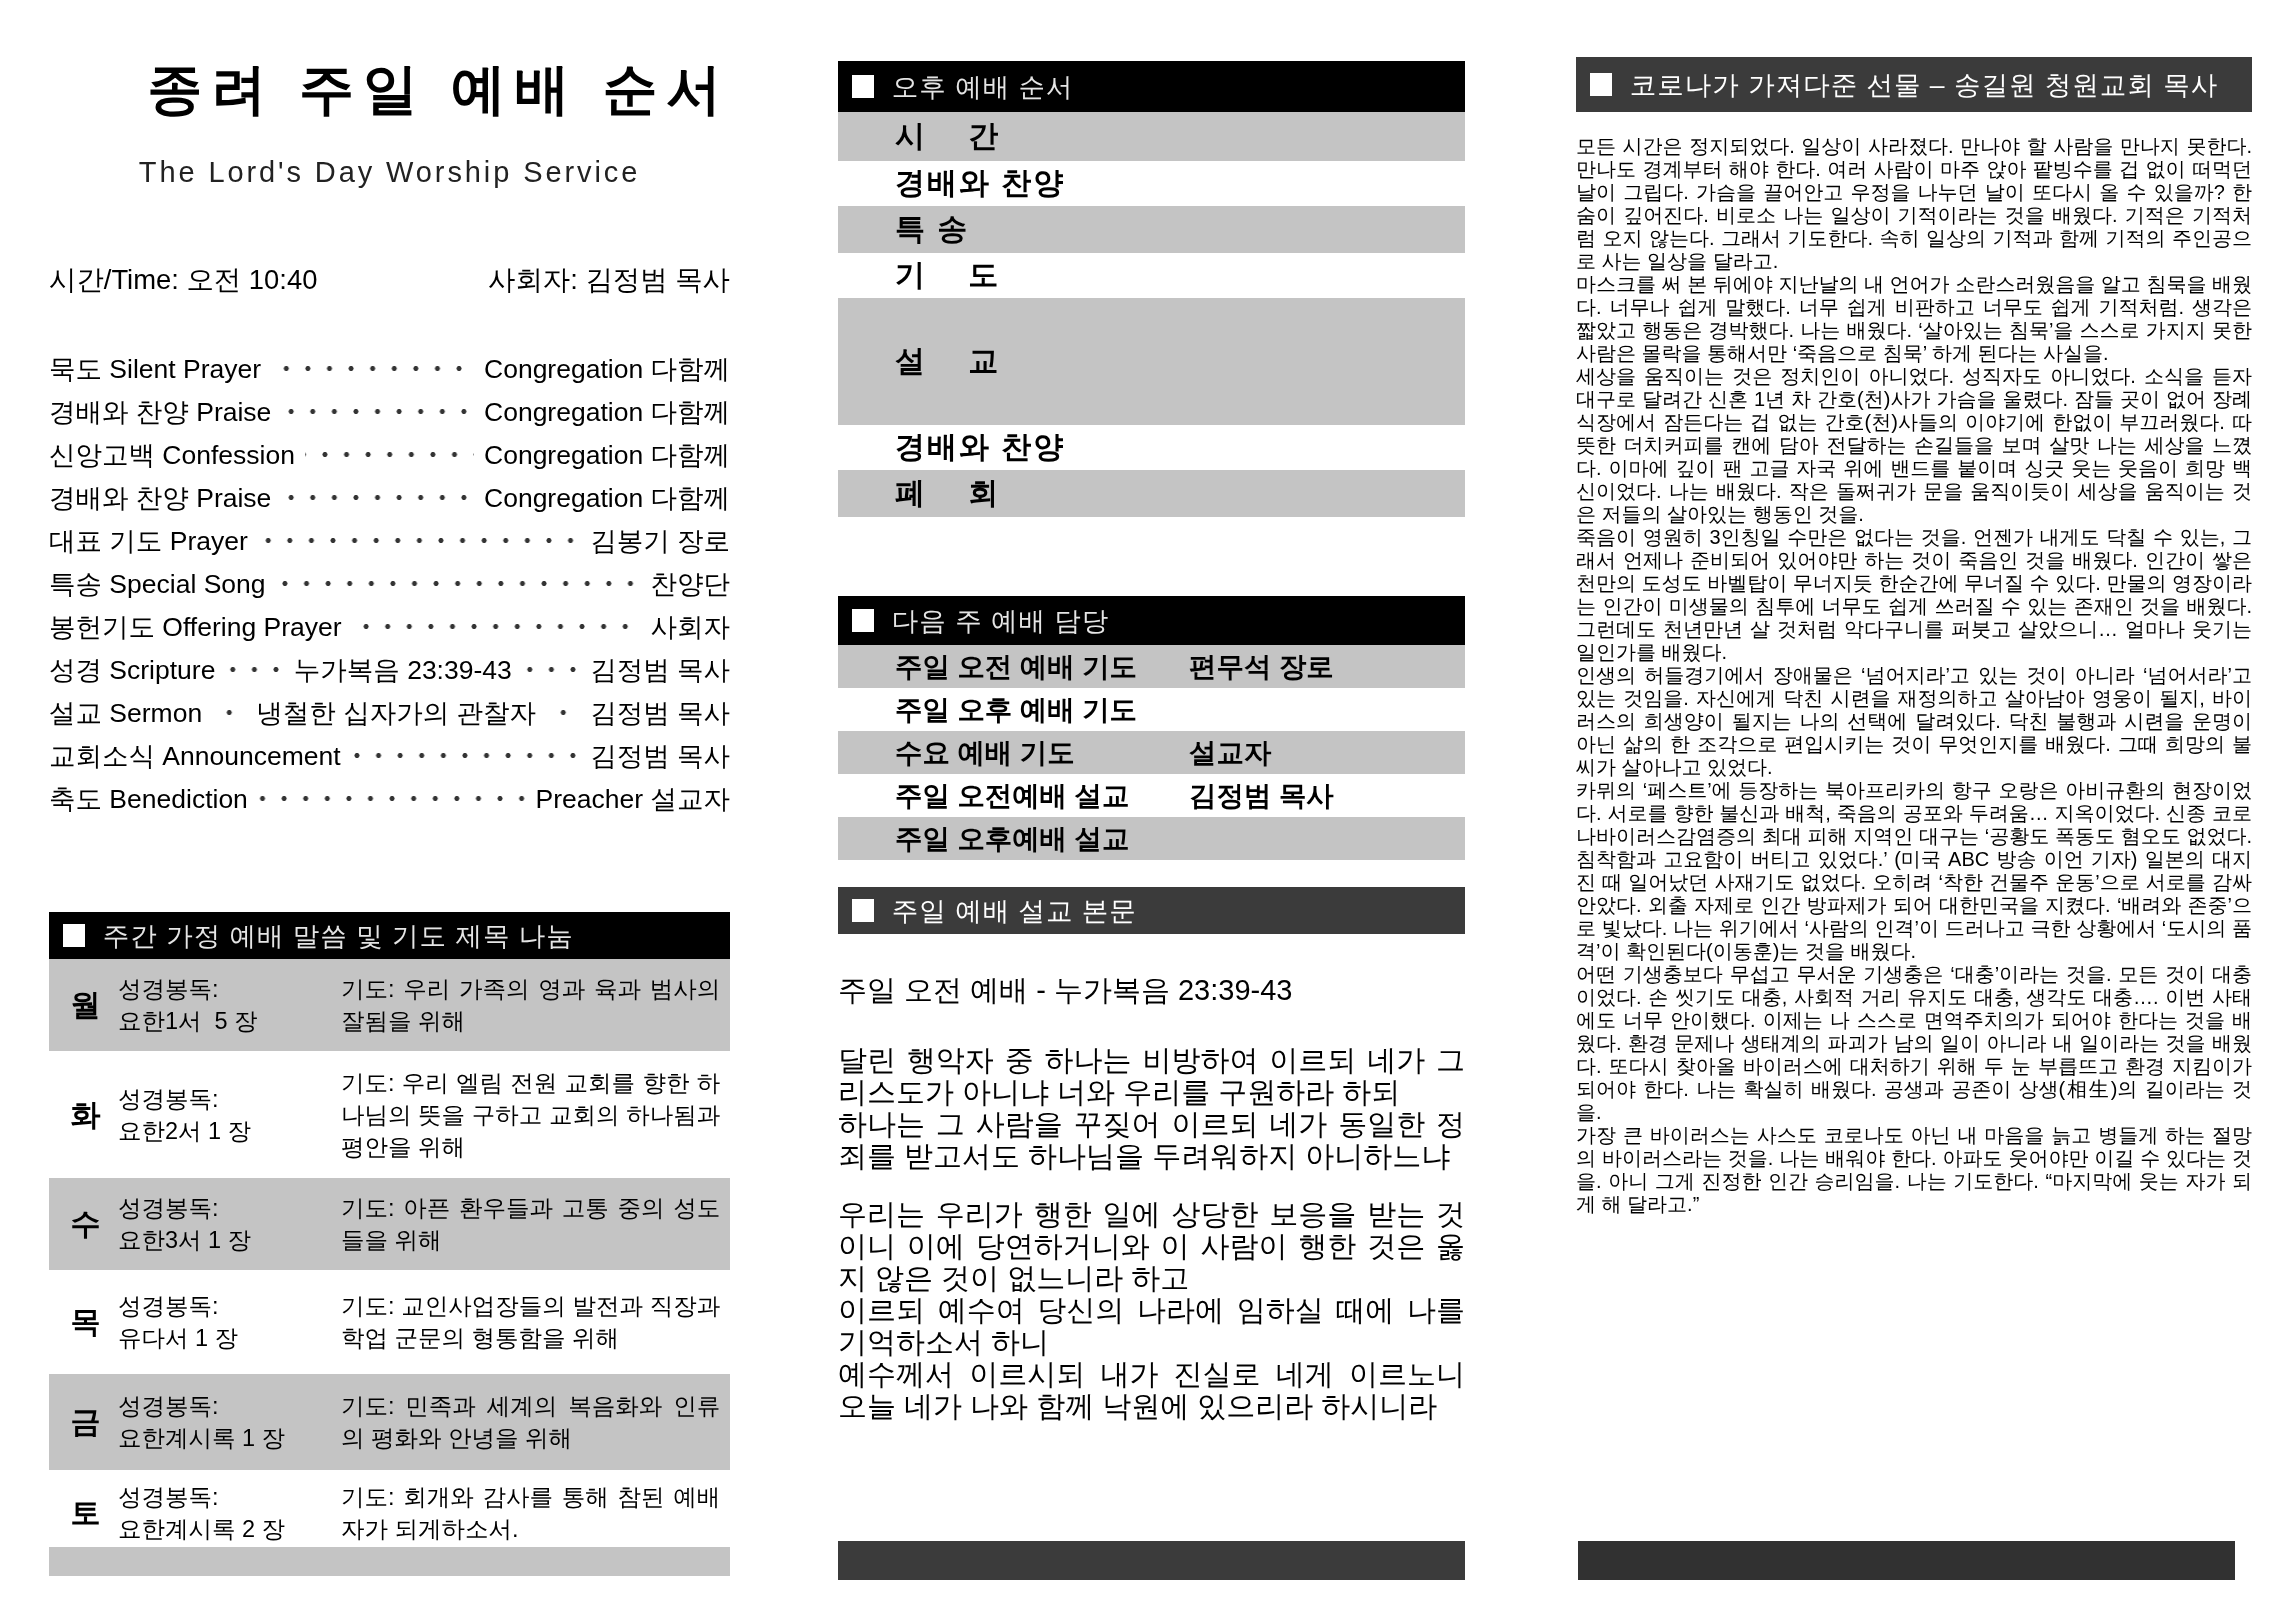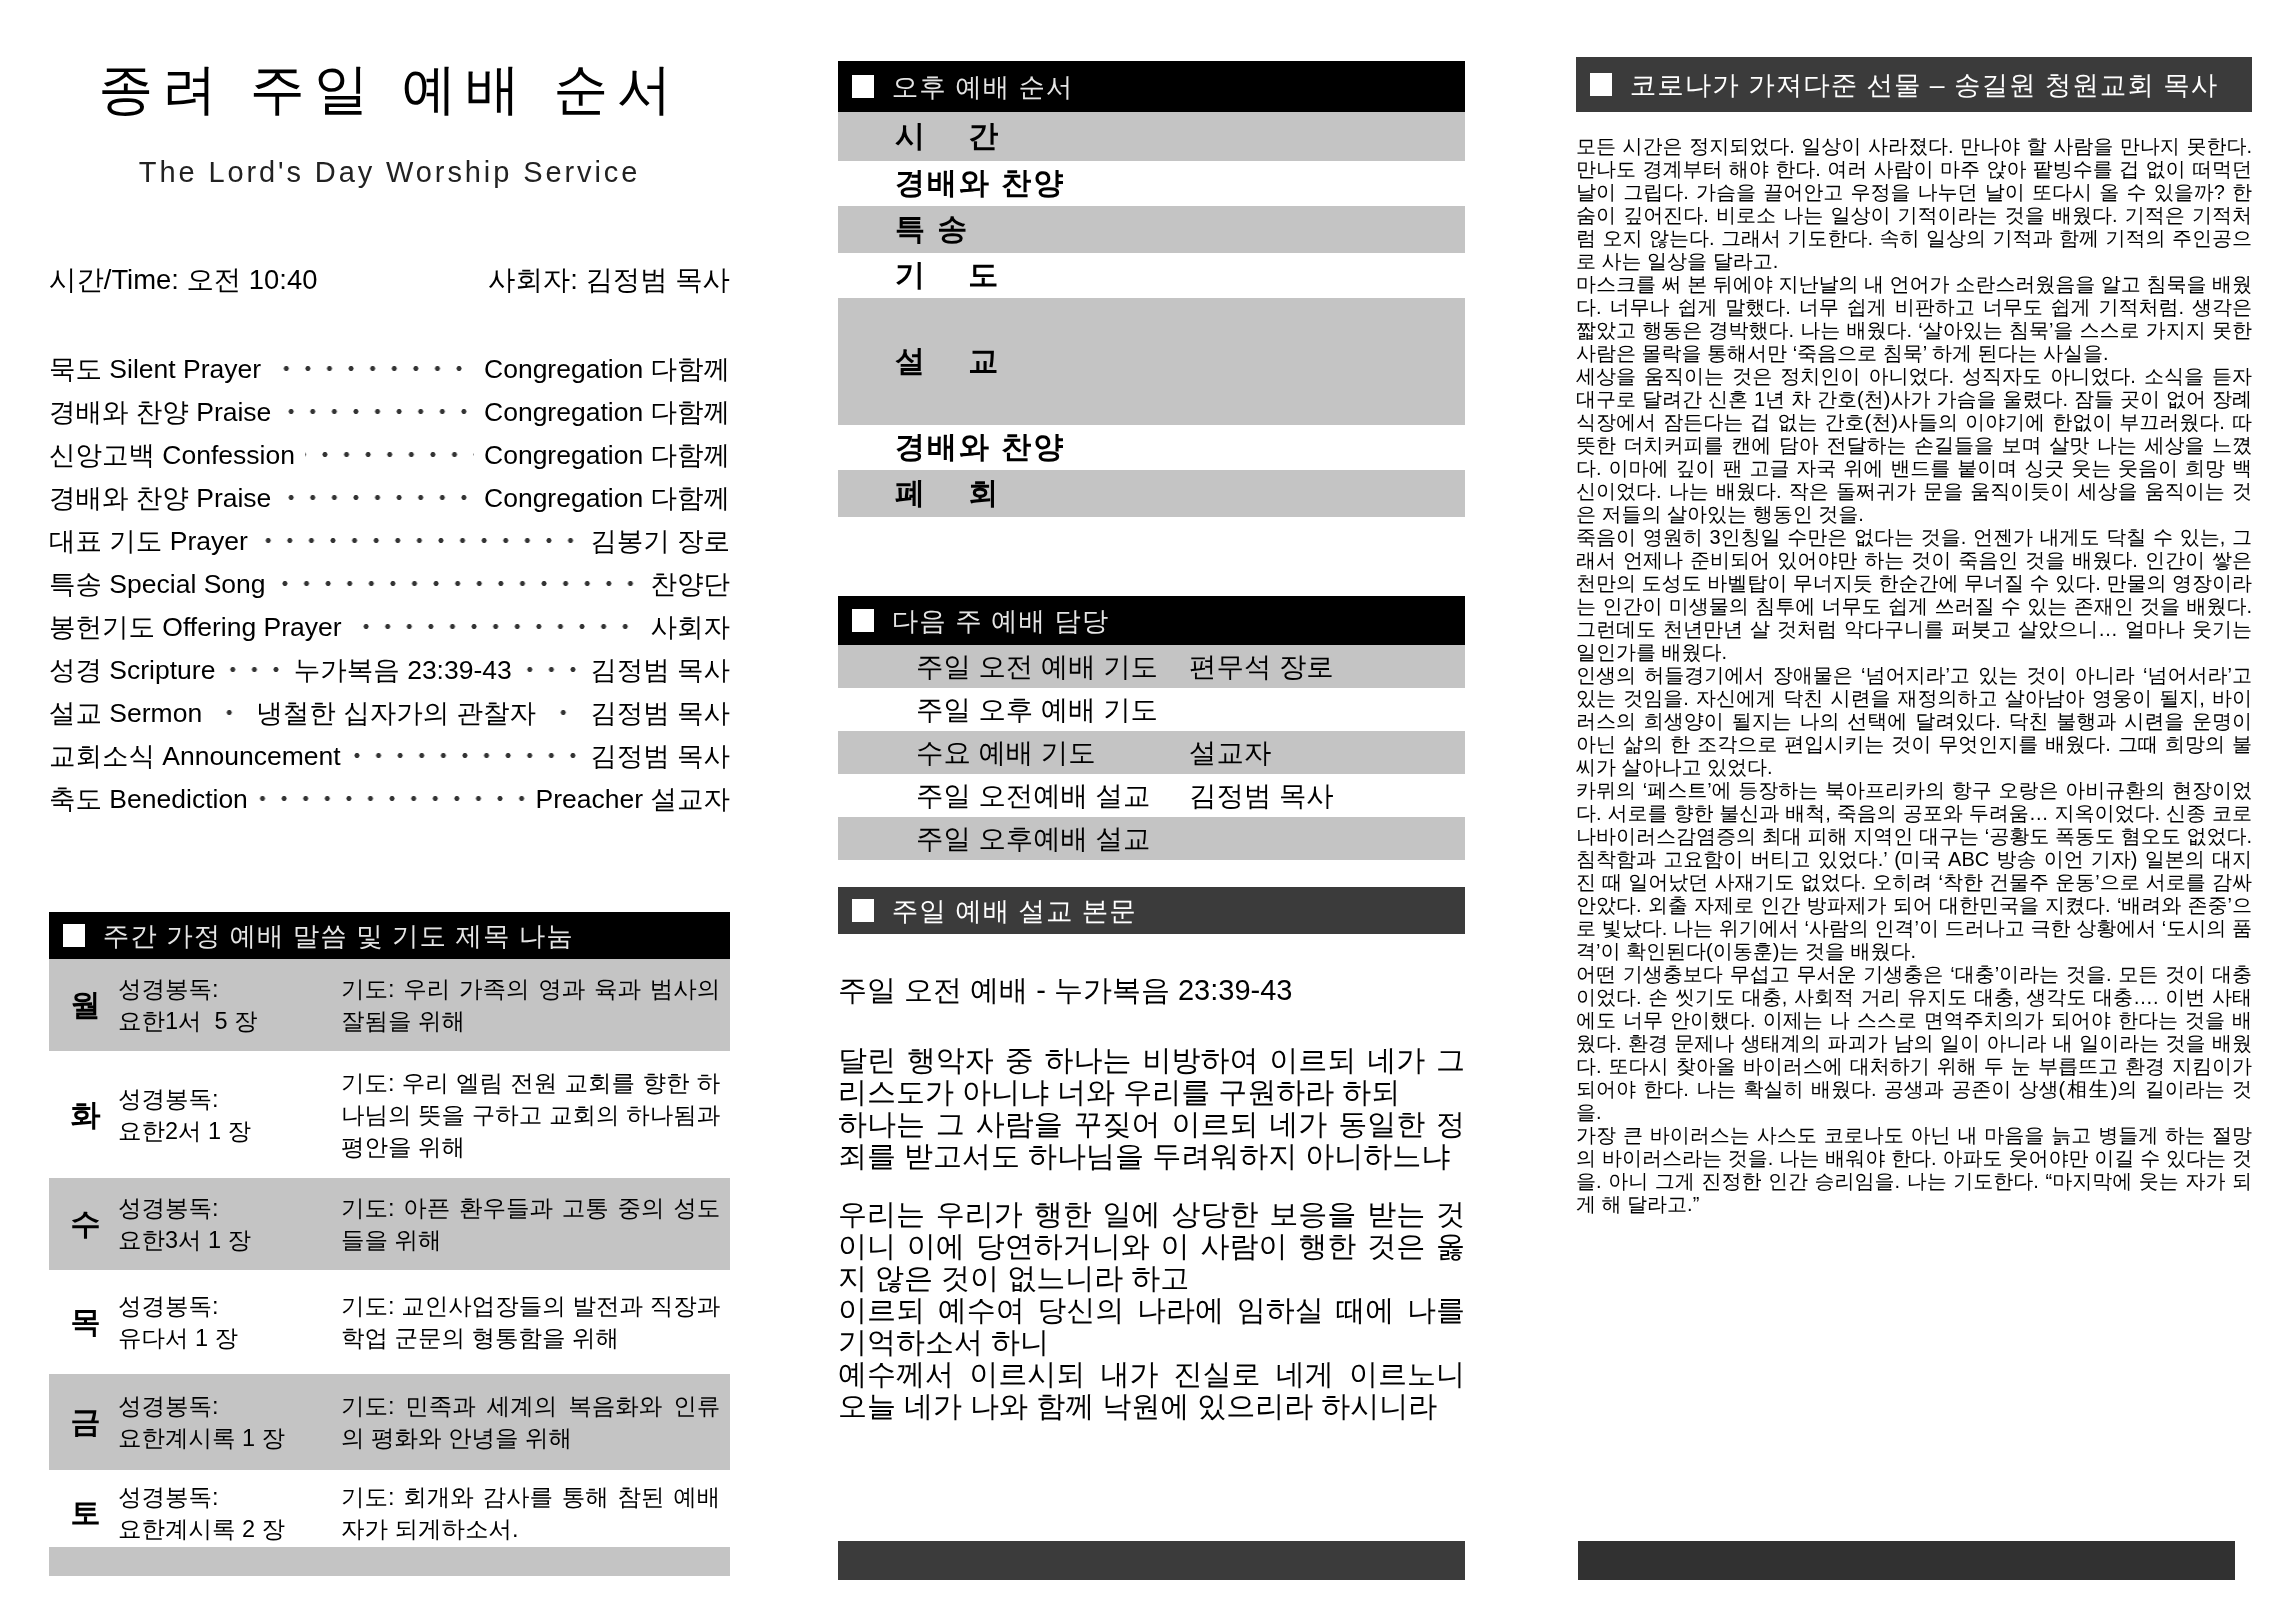--- a/index.html
+++ b/index.html
@@ -12,22 +12,22 @@
     overflow:hidden;
   }
   .col { position:absolute; top:0; height:1621px; }
   .col-left  { left:49px;   width:681px; }
   .col-mid   { left:838px;  width:627px; }
   .col-right { left:1576px; width:676px; }
 
   
   .page-title {
     margin:53px 0 0 0;
-    font-size:55px; font-weight:400; letter-spacing:8.8px;
-    text-align:center; white-space:nowrap;
+    font-size:55px; font-weight:700; letter-spacing:8.8px;
+    text-align:right; white-space:nowrap;
   }
   .page-subtitle {
     margin-top:29px;
     font-size:29px; letter-spacing:2.9px; color:#222;
     text-align:center; white-space:nowrap;
   }
   .info-row {
     margin-top:73px;
     display:flex; justify-content:space-between; align-items:baseline;
     font-size:27.4px;
@@ -69,21 +69,21 @@
     padding-left:57px; font-size:30px; font-weight:700; letter-spacing:2px;
   }
   .r50{height:49px} .r46{height:45px} .r48{height:47px} .r130{height:127px}
   .ord-label { white-space:pre; }
 
   .sec2 { position:absolute; top:596px; left:0; width:100%; }
   .sec2 .black-bar { height:49px; }
   .nx-row {
     position:relative; height:43px;
     display:flex; align-items:center;
-    padding-left:78px; font-size:27.4px;
+    padding-left:57px; font-size:27.4px;font-weight:bold;
   }
   .nx-person { position:absolute; left:56%; white-space:nowrap; }
 
   .dark-bar {
     display:flex; align-items:center; gap:17.6px;
     background:#3b3b3b; color:#fff; padding:0 13.7px;
     font-size:26.5px; letter-spacing:1px;
   }
   .sec3 { position:absolute; top:887px; left:0; width:100%; }
   .sec3 .dark-bar { height:47px; }

